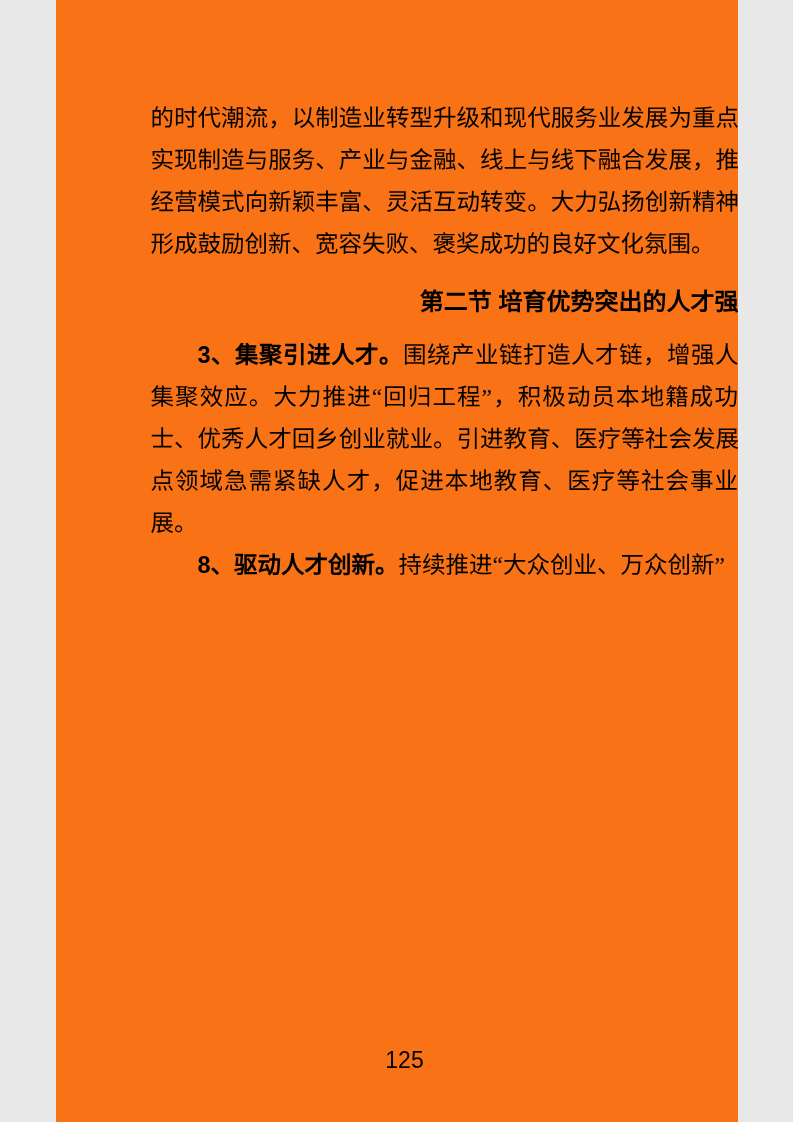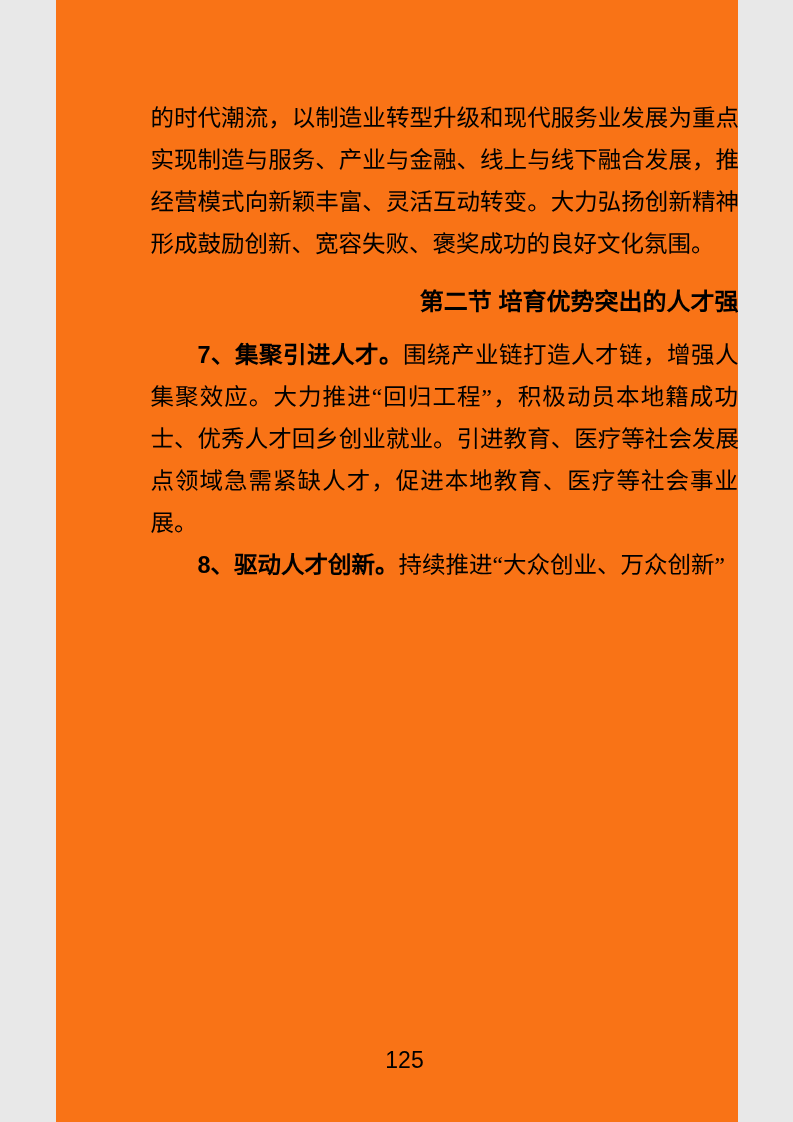--- a/index.html
+++ b/index.html
@@ -62,17 +62,17 @@
     color: #000000;
   }
 </style>
 </head>
 <body>
 
 <div class="page">
   <div class="content">
       <p class=""><span class="run">的时代潮流，以制造业转型升级和现代服务业发展为重点，实现制造与服务、产业与金融、线上与线下融合发展，推动经营模式向新颖丰富、灵活互动转变。大力弘扬创新精神，形成鼓励创新、宽容失败、褒奖成功的良好文化氛围。</span></p>
       <h2 class="heading"><span class="run bold">第二节 培育优势突出的人才强县</span></h2>
-      <p class="indent"><span class="run bold">7、集聚引进人才。</span><span class="run">围绕产业链打造人才链，增强人才集聚效应。大力推进“回归工程”，积极动员本地籍成功人士、优秀人才回乡创业就业。引进教育、医疗等社会发展重点领域急需紧缺人才，促进本地教育、医疗等社会事业发展。</span></p>
+      <p class="indent"><span class="run bold">3、集聚引进人才。</span><span class="run">围绕产业链打造人才链，增强人才集聚效应。大力推进“回归工程”，积极动员本地籍成功人士、优秀人才回乡创业就业。引进教育、医疗等社会发展重点领域急需紧缺人才，促进本地教育、医疗等社会事业发展。</span></p>
       <p class="indent"><span class="run bold">8、驱动人才创新。</span><span class="run">持续推进“大众创业、万众创新”</span></p>
     </div>
   <div class="page-number">125</div>
 </div>
 
 </body></html>

